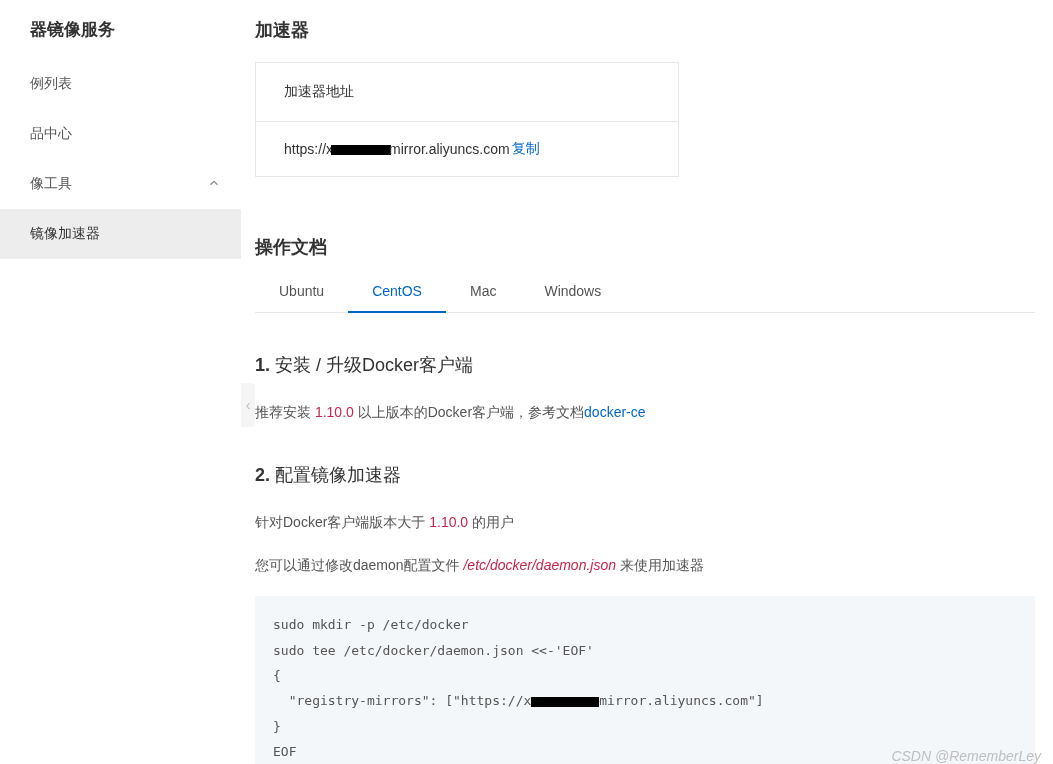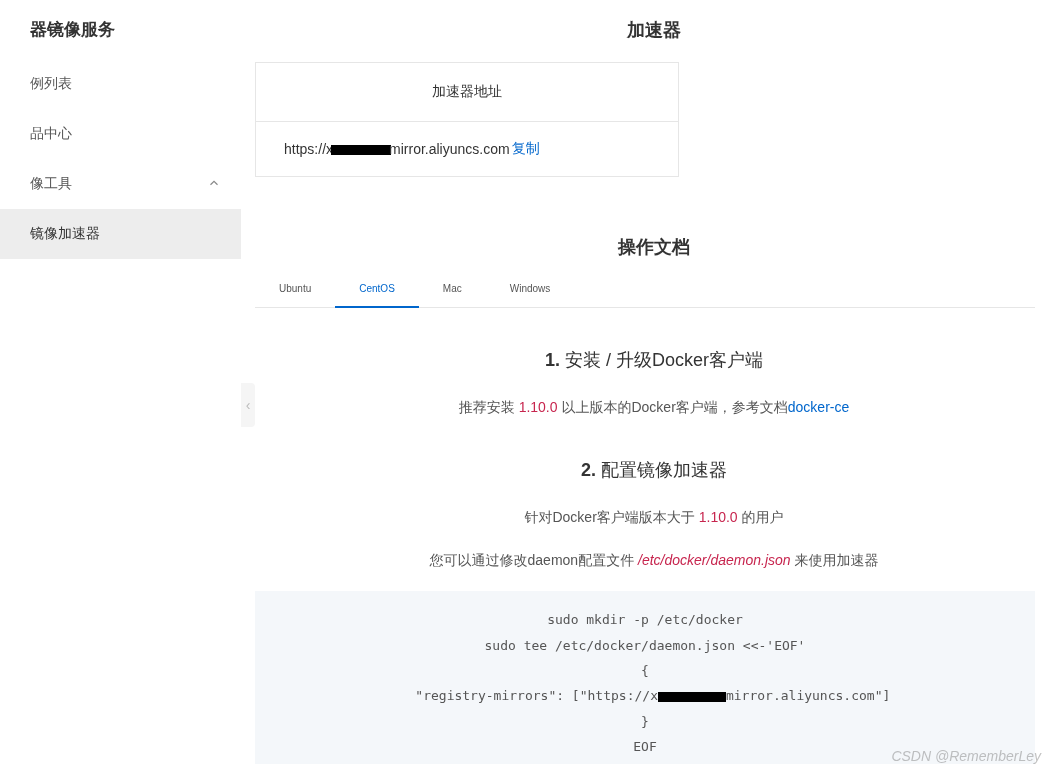--- a/index.html
+++ b/index.html
@@ -57,21 +57,20 @@
       justify-content: center;
       cursor: pointer;
       color: #bbb;
       border-radius: 0 4px 4px 0;
       font-size: 14px;
     }
     .main {
       flex: 1;
       padding: 18px 0 0 14px;
       overflow: hidden;
-      text-align: center;
     }
     .section-title {
       font-size: 18px;
       font-weight: bold;
       color: #333;
       margin-bottom: 20px;
     }
     .card {
       border: 1px solid #e6e6e6;
       width: 424px;
@@ -113,21 +112,21 @@
     }
     .tabs {
       display: flex;
       border-bottom: 1px solid #e6e6e6;
       width: 780px;
     }
     .tab {
       padding: 12px 24px;
       color: #555;
       cursor: pointer;
-      font-size: 10px;
+      font-size: 14px;
     }
     .tab.active {
       color: #06c;
       border-bottom: 2px solid #06c;
       margin-bottom: -1px;
     }
     .doc-section {
       margin-top: 40px;
     }
     .doc-heading {

